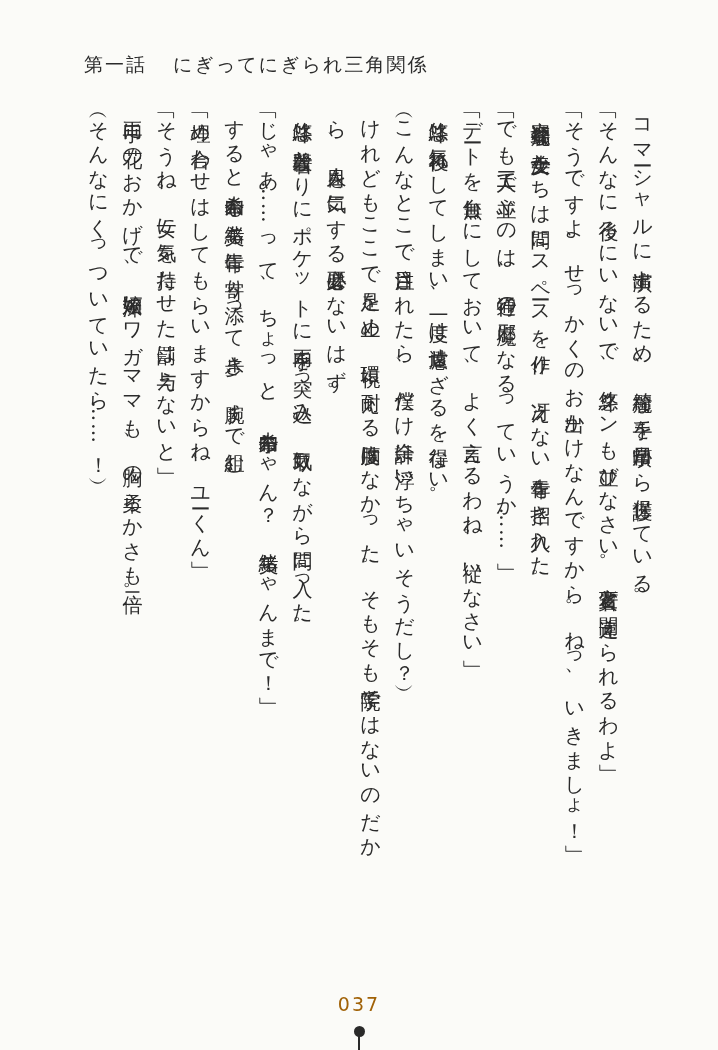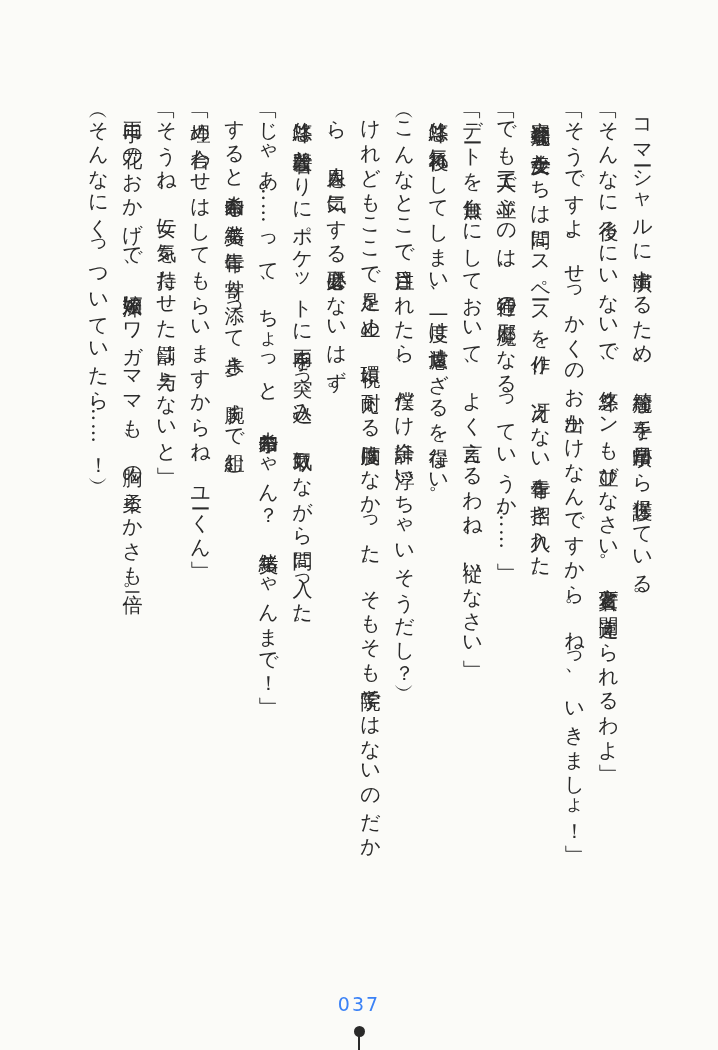--- a/index.html
+++ b/index.html
@@ -34,21 +34,21 @@
   }
   .col { margin: 0; padding: 0; }
   .page-number {
     position: absolute;
     top: 993px;
     left: 0;
     right: 0;
     text-align: center;
     font-size: 19px;
     letter-spacing: 2px;
-    color: #3b82f6;
+    color: #a16207;
     font-family: "DejaVu Sans", sans-serif;
   }
   .pin-head {
     position: absolute;
     top: 1026px;
     left: 50%;
     width: 11px;
     height: 11px;
     margin-left: -5.5px;
     border-radius: 50%;
@@ -62,20 +62,23 @@
     margin-left: -1px;
     height: 19px;
     background: #2a2a2a;
   }
 </style>
 </head>
 <body>
 
 <div class="page">
 
+  <div class="chapter-header">
+    <span>第一話</span><span class="chapter-title">にぎってにぎられ三角関係</span>
+  </div>
 
   <div class="text-body">
     <p class="col">コマーシャルに出演するため、綺麗な手を常日頃から保護している。</p>
     <p class="col">「そんなに後ろにいないで、悠斗クンも並びなさい。変質者と間違えられるわよ」</p>
     <p class="col">「そうですよ、せっかくのお出かけなんですから。ねっ、いきましょ！」</p>
     <p class="col">容姿端麗な美少女たちは間にスペースを作り、冴えない青年を招き入れた。</p>
     <p class="col">「でも三人で並ぶのは、通行の邪魔になるっていうか……」</p>
     <p class="col">「デートを台無しにしておいて、よく言えるわね。従いなさい」</p>
     <p class="col">悠斗は気後れしてしまい、一度は遠慮せざるを得ない。</p>
     <p class="col">（こんなとこで注目されたら、僕だけ余計に浮いちゃいそうだし？）</p>

